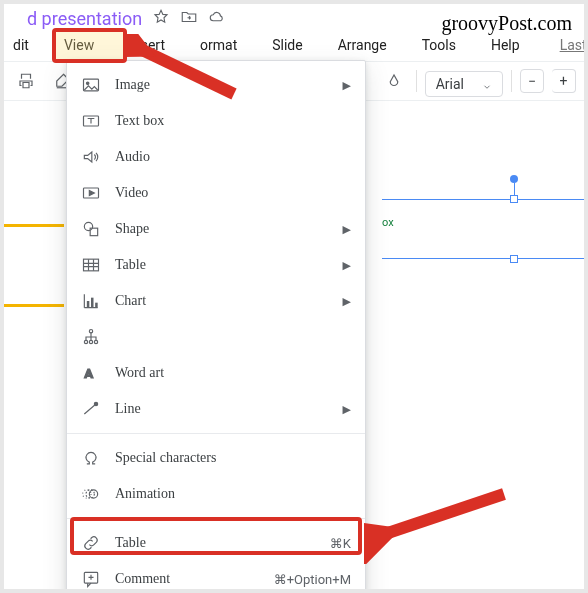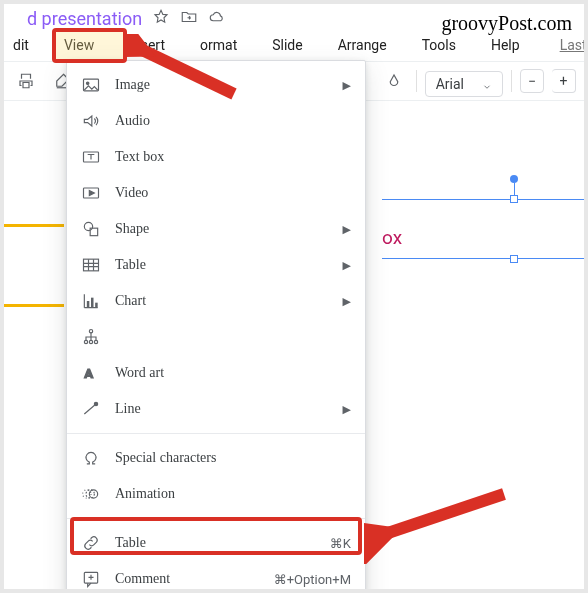--- a/index.html
+++ b/index.html
@@ -96,21 +96,21 @@
     border-top: 1px solid #4a8af4; border-bottom: 1px solid #4a8af4;
   }
   .canvas .handle {
     position: absolute; width: 8px; height: 8px; background: #fff; border: 1px solid #4a8af4;
     transform: translate(-50%, -50%);
   }
   .canvas .rot {
     position: absolute; width: 8px; height: 8px; background: #4a8af4; border-radius: 50%;
     transform: translate(-50%, -50%);
   }
-  .sel-label { position: absolute; left: 378px; top: 122px; font-size: 19px; color: #be185d; }
+  .sel-label { position: absolute; left: 378px; top: 112px; font-size: 11px; color: #15803d; }
   
   .hl {
     position: absolute; border: 4px solid #d93025;
     border-radius: 4px; pointer-events: none; z-index: 200;
     box-shadow: 0 0 0 2px rgba(217,48,37,.0);
   }
   .hl-insert { left: 48px; top: 24px; width: 75px; height: 35px;
     background: rgba(255,224,130,0.3); }
   .hl-comment { left: 66px; top: 513px; width: 292px; height: 38px; }
   .arrow-svg { position: absolute; pointer-events: none; z-index: 210; }
@@ -198,35 +198,35 @@
           <circle cx="8" cy="10" r="1.5" fill="#5f6368"></circle>
           <path d="M4 18l5-5 4 4 3-3 4 4"></path>
         </svg>
       </span>
       <span class="label">Image</span>
       <span class="arrow">▶</span>
     </div>
     <div class="row">
       <span class="ico">
         <svg viewBox="0 0 24 24">
+          <rect x="3" y="6" width="18" height="12" rx="1"></rect>
+          <path d="M8 9h8M12 9v6"></path>
+        </svg>
+      </span>
+      <span class="label">Text box</span>
+    </div>
+    <div class="row">
+      <span class="ico">
+        <svg viewBox="0 0 24 24">
           <path d="M4 10v4h4l5 4V6l-5 4H4z"></path>
           <path d="M16 9a4 4 0 010 6"></path>
           <path d="M18 7a7 7 0 010 10"></path>
         </svg>
       </span>
       <span class="label">Audio</span>
-    </div>
-    <div class="row">
-      <span class="ico">
-        <svg viewBox="0 0 24 24">
-          <rect x="3" y="6" width="18" height="12" rx="1"></rect>
-          <path d="M8 9h8M12 9v6"></path>
-        </svg>
-      </span>
-      <span class="label">Text box</span>
     </div>
     <div class="row">
       <span class="ico">
         <svg viewBox="0 0 24 24">
           <rect x="3" y="6" width="18" height="12" rx="1"></rect>
           <path d="M10 9l6 3-6 3z" fill="#5f6368"></path>
         </svg>
       </span>
       <span class="label">Video</span>
     </div>

